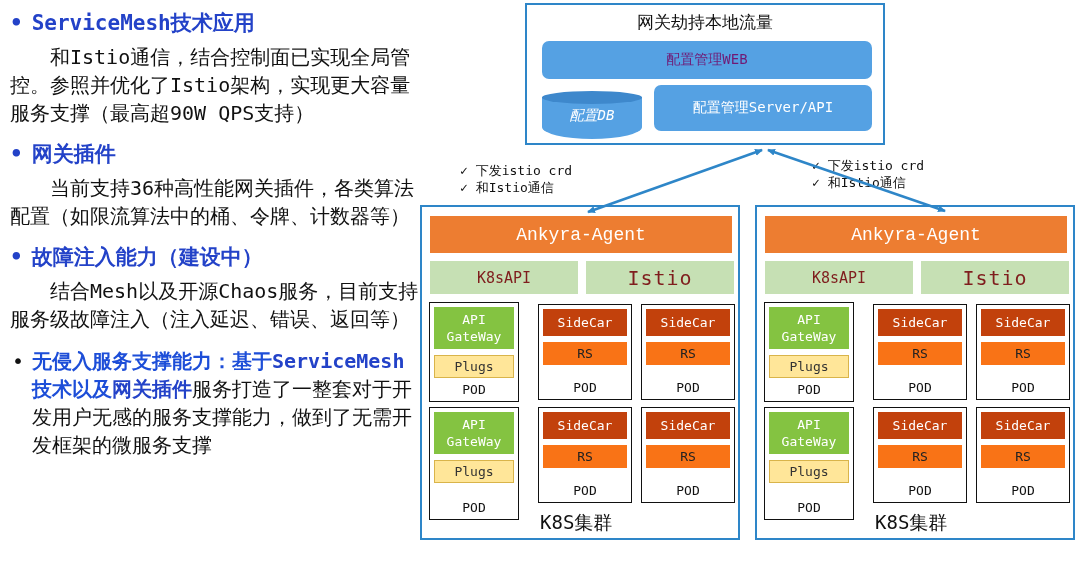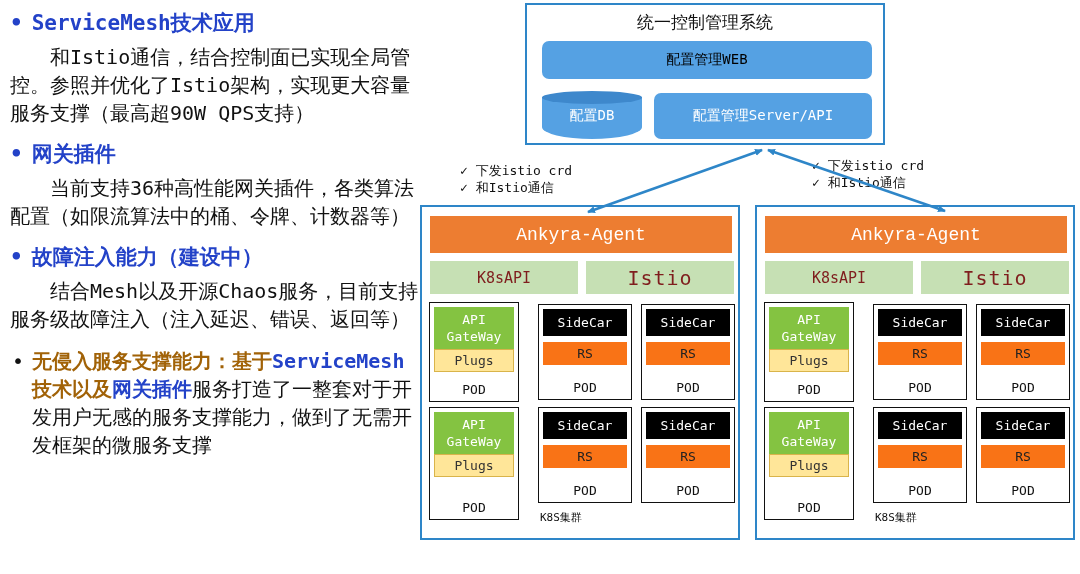--- a/index.html
+++ b/index.html
@@ -9,38 +9,38 @@
   }
 
   
   .left-panel{position:absolute;left:10px;top:0;width:412px;}
   .section{margin-bottom:14px;}
   .heading{display:flex;gap:9px;font-size:21px;font-weight:bold;color:#2342C8;margin:10px 0 6px 0;line-height:27px;}
   .heading .bullet{flex:none;}
   .body{font-size:20px;line-height:28px;margin:0;text-indent:2em;color:#111;}
   .final-bullet{position:relative;padding-left:22px;font-size:20px;line-height:28px;margin-top:6px;}
   .final-bullet .bullet{position:absolute;left:2px;top:0;color:#111;}
-  .fb-bold{font-weight:bold;color:#a16207;}
+  .fb-bold{font-weight:bold;color:#1d4ed8;}
   .fb-blue{font-weight:bold;color:#2342C8;}
 
   
   .arrows{position:absolute;left:0;top:0;z-index:3;pointer-events:none;}
 
   
   .control-box{position:absolute;left:525px;top:3px;width:360px;height:142px;border:2px solid #2E86C8;
     box-sizing:border-box;background:#fff;z-index:2;}
   .control-title{text-align:center;margin-top:6px;font-size:17px;color:#111;}
   .web-box{position:absolute;left:15px;top:36px;width:330px;height:38px;background:#55A1E3;border-radius:7px;
-    color:#000000;display:flex;align-items:center;justify-content:center;font-size:14px;}
-  .server-box{position:absolute;left:127px;top:88px;width:218px;height:46px;background:#55A1E3;border-radius:7px;
+    color:#701a75;display:flex;align-items:center;justify-content:center;font-size:14px;}
+  .server-box{position:absolute;left:127px;top:80px;width:218px;height:46px;background:#55A1E3;border-radius:7px;
     color:#fff;display:flex;align-items:center;justify-content:center;font-size:14px;}
   .db-cylinder{position:absolute;left:15px;top:92px;width:100px;height:42px;background:#55A1E3;
     border-radius:0 0 50% 50% / 0 0 12px 12px;color:#fff;}
   .db-cylinder::before{content:"";position:absolute;top:-6px;left:0;width:100%;height:13px;border-radius:50%;background:#3E88CC;}
-  .db-cylinder span{position:absolute;left:0;top:10px;width:100%;text-align:center;font-size:14px;}
+  .db-cylinder span{position:absolute;left:0;top:10px;width:100%;text-align:center;font-size:14px;font-style:italic;}
 
   
   .annotation{position:absolute;font-size:13px;line-height:17px;color:#111;z-index:2;}
   .a-left{left:460px;top:162px;}
   .a-right{left:812px;top:157px;}
 
   
   .cluster{position:absolute;top:205px;width:320px;height:335px;border:2px solid #2E86C8;background:#fff;
     box-sizing:border-box;z-index:1;}
   .c1{left:420px;} .c2{left:755px;}
@@ -53,25 +53,25 @@
     display:flex;flex-direction:column;align-items:center;padding:4px;}
   .pod.gw{left:7px;width:90px;}
   .pod.gw.r1{top:95px;height:100px;}
   .pod.gw.r2{top:200px;height:113px;}
   .pod.sc{width:94px;}
   .pod.sc.colB{left:116px;} .pod.sc.colC{left:219px;}
   .pod.sc.r1{top:97px;height:96px;}
   .pod.sc.r2{top:200px;height:96px;}
   .gw-box{width:100%;background:#84C341;color:#fff;text-align:center;font-size:13px;line-height:17px;padding:4px 0;}
   .plugs-box{width:100%;background:#FFE699;border:1px solid #D9B44A;box-sizing:border-box;color:#333;
-    text-align:center;font-size:13px;margin-top:0;padding:3px 0;}
-  .sc-box{width:100%;background:#000000;color:#fff;text-align:center;font-size:13px;padding:6px 0;}
+    text-align:center;font-size:13px;margin-top:6px;padding:3px 0;}
+  .sc-box{width:100%;background:#c2410c;color:#fff;text-align:center;font-size:13px;padding:6px 0;}
   .rs-box{width:100%;background:#f97316;color:#222;text-align:center;font-size:13px;margin-top:6px;padding:4px 0;}
   .pod-label{margin-top:auto;font-size:13px;color:#111;text-align:center;}
-  .cluster-caption{position:absolute;left:118px;top:303px;font-size:11px;color:#111;}
+  .cluster-caption{position:absolute;left:118px;top:303px;font-size:19px;color:#111;}
 </style>
 </head>
 <body>
 
 <div class="stage">
 
   <svg class="arrows" width="1080" height="574" viewBox="0 0 1080 574">
     <defs>
       <marker id="ah" markerWidth="9" markerHeight="8" refX="7" refY="3.5" orient="auto-start-reverse" markerUnits="userSpaceOnUse">
         <path d="M0,0 L8,3.5 L0,7 Z" fill="#2E86C8"></path>
@@ -108,21 +108,21 @@
       </div>
       <p class="body">结合Mesh以及开源Chaos服务，目前支持服务级故障注入（注入延迟、错误、返回等）</p>
     </div>
 
     <div class="final-bullet">
       <span class="bullet">•</span><span class="fb-bold">无侵入服务支撑能力：基于</span><span class="fb-blue">ServiceMesh</span><span class="fb-bold">技术以及</span><span class="fb-blue">网关插件</span><span>服务打造了一整套对于开发用户无感的服务支撑能力，做到了无需开发框架的微服务支撑</span>
     </div>
   </aside>
 
   <section class="control-box">
-    <div class="control-title">统一控制管理系统</div>
+    <div class="control-title">网关劫持本地流量</div>
     <div class="web-box">配置管理WEB</div>
     <div class="db-cylinder">
       <span>配置DB</span>
     </div>
     <div class="server-box">配置管理Server/API</div>
   </section>
 
   <div class="annotation a-left">
     <div>✓ 下发istio crd</div>
     <div>✓ 和Istio通信</div>

